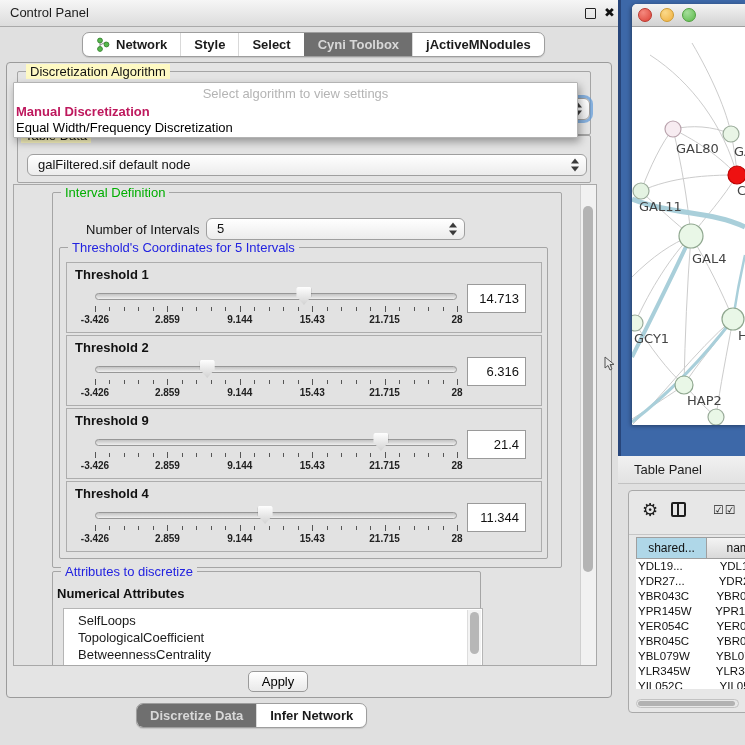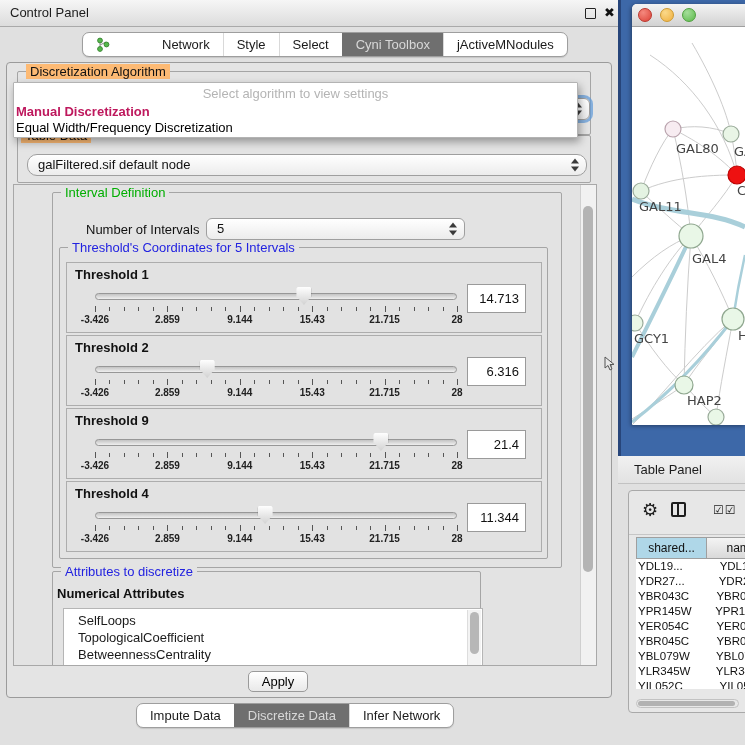--- a/index.html
+++ b/index.html
@@ -7,30 +7,30 @@
         font-family:"Liberation Sans","DejaVu Sans",sans-serif;color:#111;-webkit-font-smoothing:antialiased;}
   
   .cp-titlebar{position:absolute;left:0;top:0;width:618px;height:26px;
       background:linear-gradient(#f6f6f6,#dcdcdc);border-bottom:1px solid #a9a9a9;}
   .cp-title{position:absolute;left:10px;top:0;line-height:26px;font-size:13px;color:#1c1c1c;}
   .float-ic{position:absolute;left:585px;top:8px;width:9px;height:9px;border:1.6px solid #222;border-radius:1px;}
   .close-ic{position:absolute;left:604px;top:4px;font-size:13px;font-weight:bold;color:#111;line-height:18px;}
   
   .segbar{position:absolute;display:flex;background:#fff;border:1px solid #9e9e9e;border-radius:7px;
       overflow:hidden;height:23px;box-shadow:0 1px 1px rgba(0,0,0,.12);}
-  .tabseg{display:flex;align-items:center;padding:0 13px;font-size:13px;font-weight:normal;color:#1a1a1a;
-      white-space:nowrap;border-left:1px solid #d9d9d9;gap:46px;}
+  .tabseg{display:flex;align-items:center;padding:0 13px;font-size:13px;font-weight:bold;color:#1a1a1a;
+      white-space:nowrap;border-left:1px solid #d9d9d9;}
   .tabseg:first-child{border-left:none;}
   .tabseg.sel{background:#6f6f6f;color:#d8d8d8;border-left-color:#6f6f6f;}
   .tabseg .netic{margin-right:6px;display:inline-block;width:14px;height:15px;}
   
   .page{position:absolute;left:6px;top:62px;width:606px;height:636px;background:#e4e4e4;
       border:1px solid #9b9b9b;border-radius:4px;box-sizing:border-box;}
   .group{position:absolute;border:1px solid #a5a5a5;border-radius:2px;box-sizing:border-box;}
-  .gtitle{position:absolute;top:-8px;left:8px;background:#fdba74;padding:0 4px;font-size:13px;line-height:15px;}
+  .gtitle{position:absolute;top:-8px;left:8px;background:#fef9c3;padding:0 4px;font-size:13px;line-height:15px;}
   .combo{position:absolute;background:linear-gradient(#ffffff,#ececec);border:1px solid #9f9f9f;border-radius:6px;
       font-size:13px;color:#111;line-height:20px;padding-left:10px;box-sizing:border-box;height:22px;
       box-shadow:inset 0 1px 0 #fff;}
   .spin{position:absolute;right:6px;top:50%;transform:translateY(-50%);width:9px;height:13px;}
   .arrup,.arrdn{position:absolute;left:0;width:0;height:0;border-left:4.5px solid transparent;border-right:4.5px solid transparent;}
   .arrup{top:0;border-bottom:5px solid #3a3a3a;}
   .arrdn{bottom:0;border-top:5px solid #3a3a3a;}
   
   .popup{position:absolute;left:13px;top:82px;width:563px;height:54px;background:#fff;border:1px solid #b3b3b3;
       box-shadow:2px 4px 9px rgba(0,0,0,.35);z-index:50;border-radius:1px;}
@@ -140,21 +140,21 @@
       <div class="combo" style="left:6px;top:26px;width:566px;box-shadow:0 0 0 3px rgba(92,152,216,.7), inset 0 1px 0 #fff;">
         <span class="spin">
             <i class="arrup"></i>
             <i class="arrdn"></i>
           </span>
       </div>
     </div>
 
     <div class="group" style="left:10px;top:72px;width:574px;height:48px;">
       <span class="gtitle" style="left:3px;">Table Data</span>
-      <div class="combo" style="left:9px;top:18px;width:560px;border-radius:10px;">
+      <div class="combo" style="left:9px;top:18px;width:560px;">
         <span>galFiltered.sif default node</span>
         <span class="spin">
             <i class="arrup"></i>
             <i class="arrdn"></i>
           </span>
       </div>
     </div>
 
     <div class="scrollpane" style="left:6px;top:121px;">
 
@@ -360,23 +360,20 @@
     <button class="pushbtn" style="left:241px;top:608px;width:60px;height:21px;">Apply</button>
   </div>
 
   <div class="popup">
     <div class="popup-hint">Select algorithm to view settings</div>
     <div class="popup-opt1">Manual Discretization</div>
     <div class="popup-opt2">Equal Width/Frequency Discretization</div>
   </div>
 
   <div class="segbar" style="left:136px;top:703px;" id="bottomTabs">
-      <div class="tabseg">
-        <span>Impute Data</span>
-      </div>
       <div class="tabseg sel">
         <span>Discretize Data</span>
       </div>
       <div class="tabseg">
         <span>Infer Network</span>
       </div>
     </div>
 
   <div class="blue"></div>
   <div class="blue-edge"></div>

